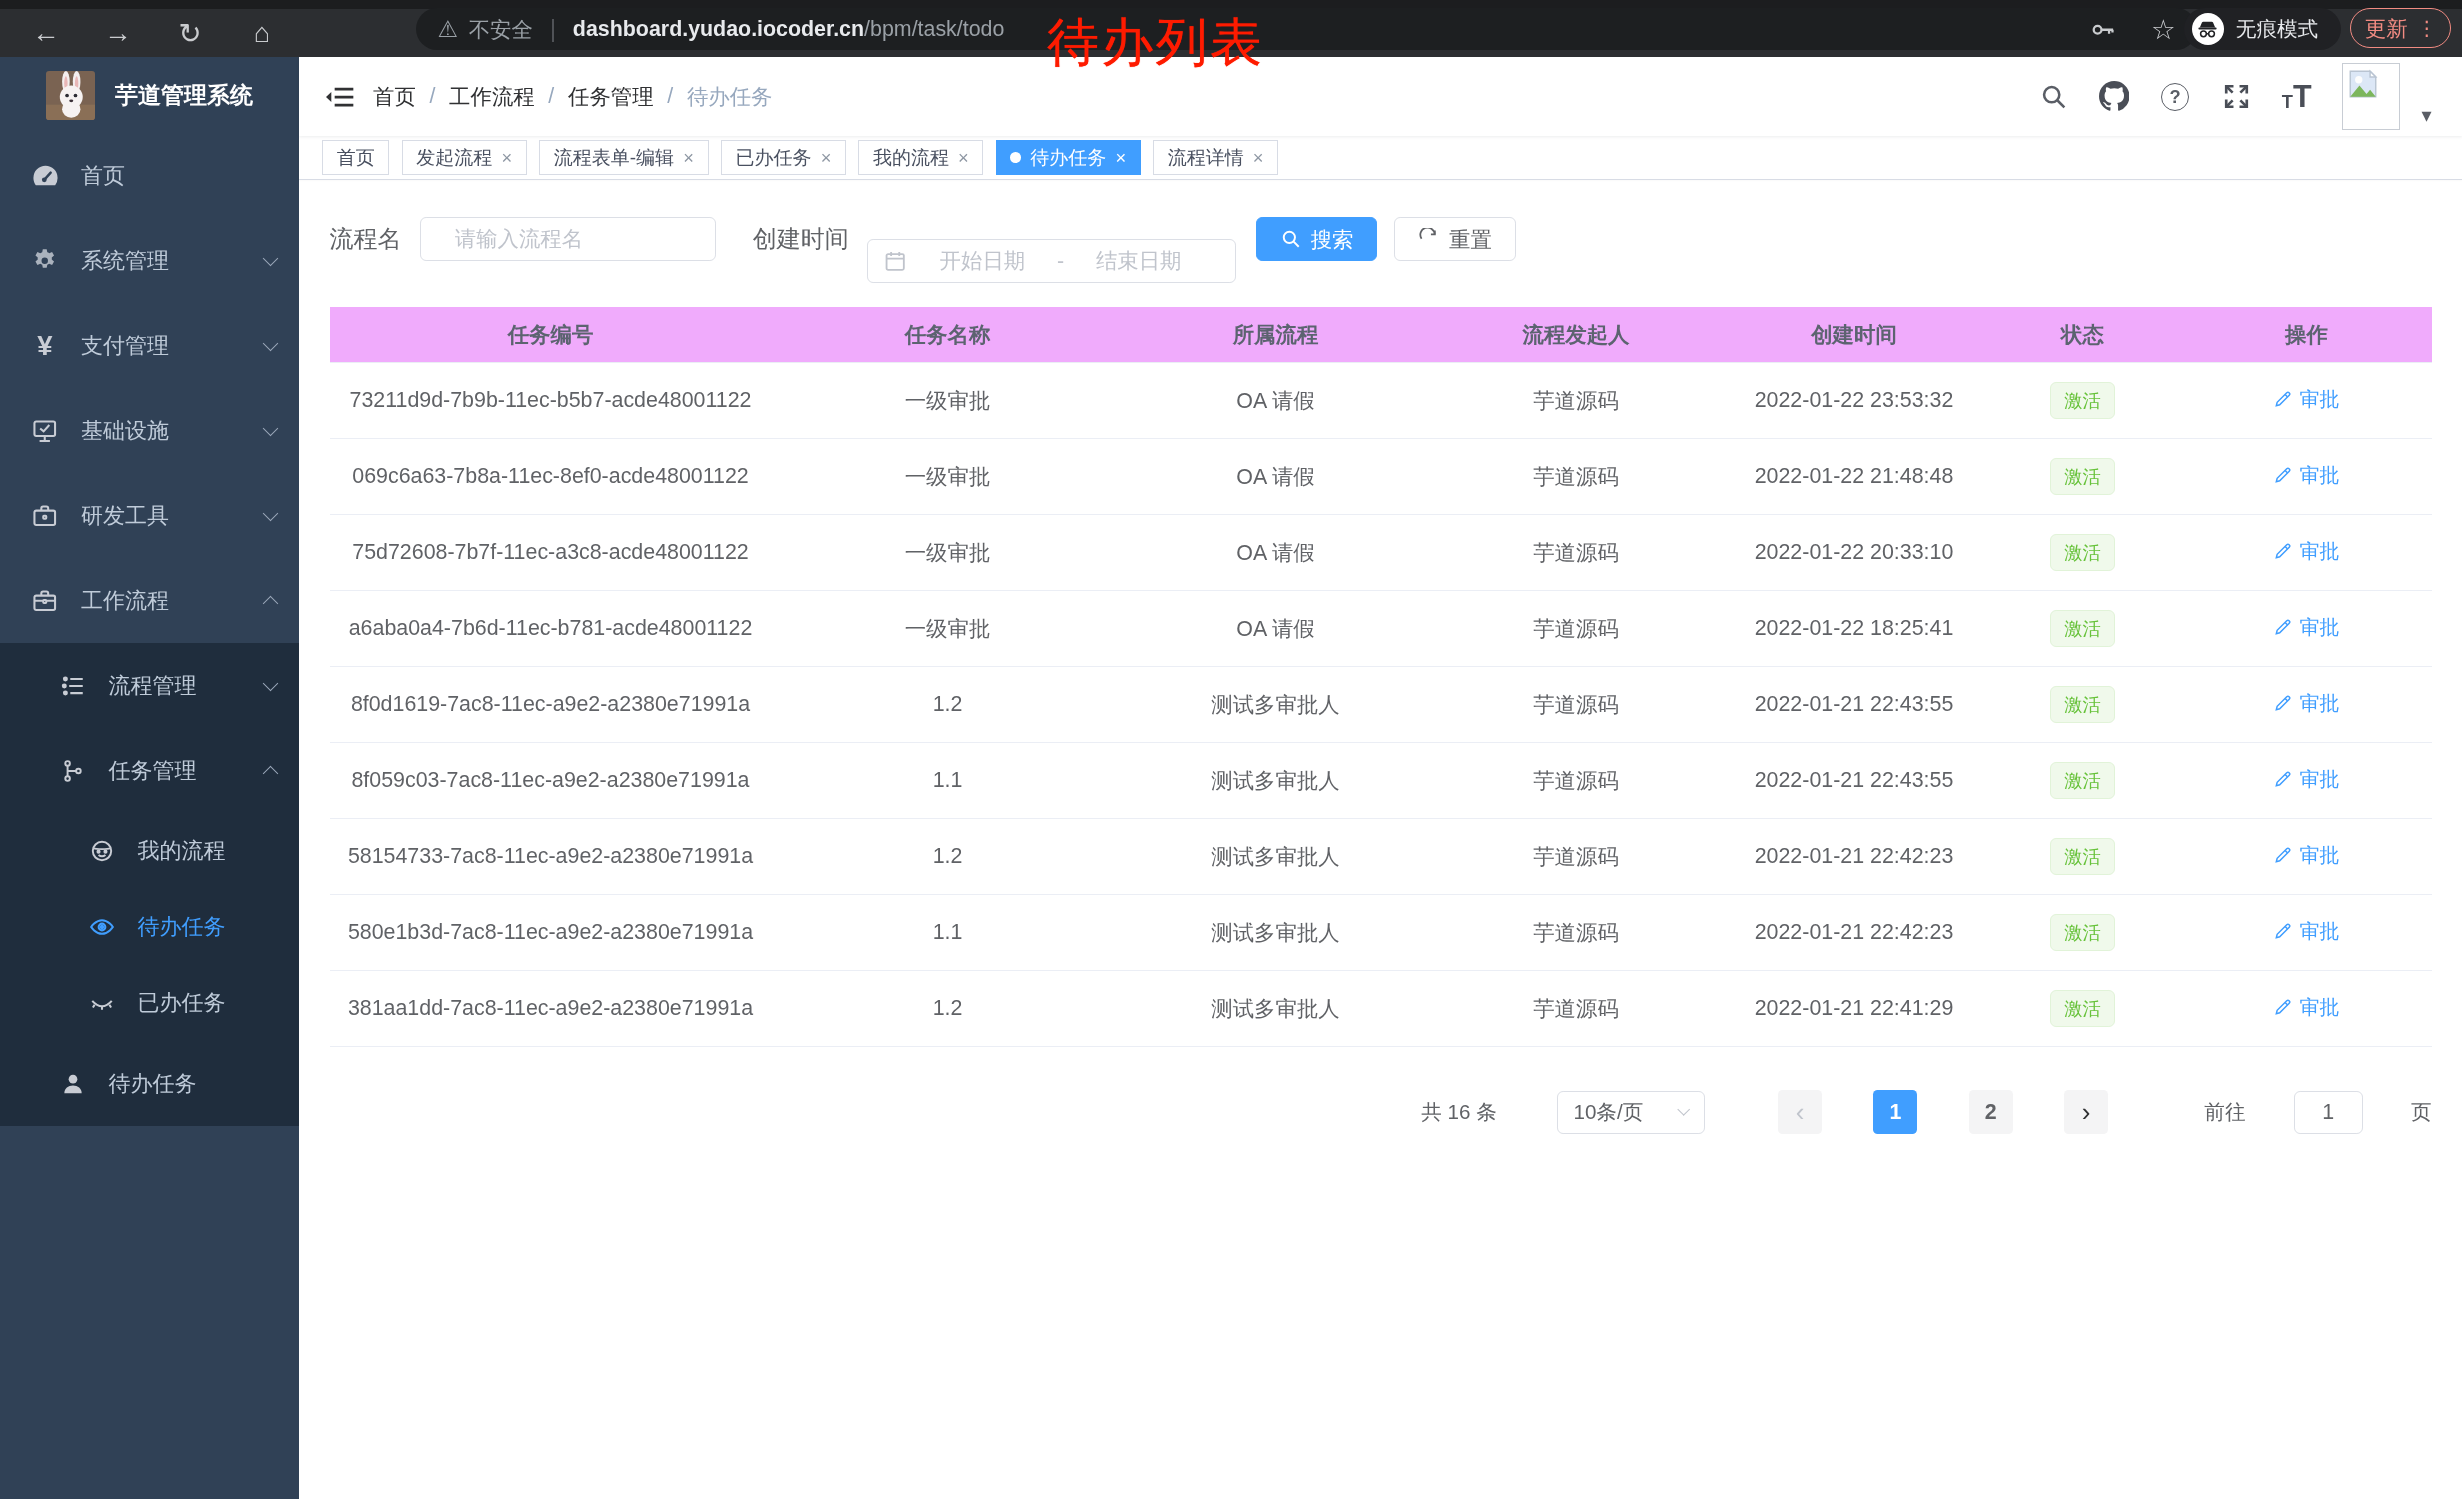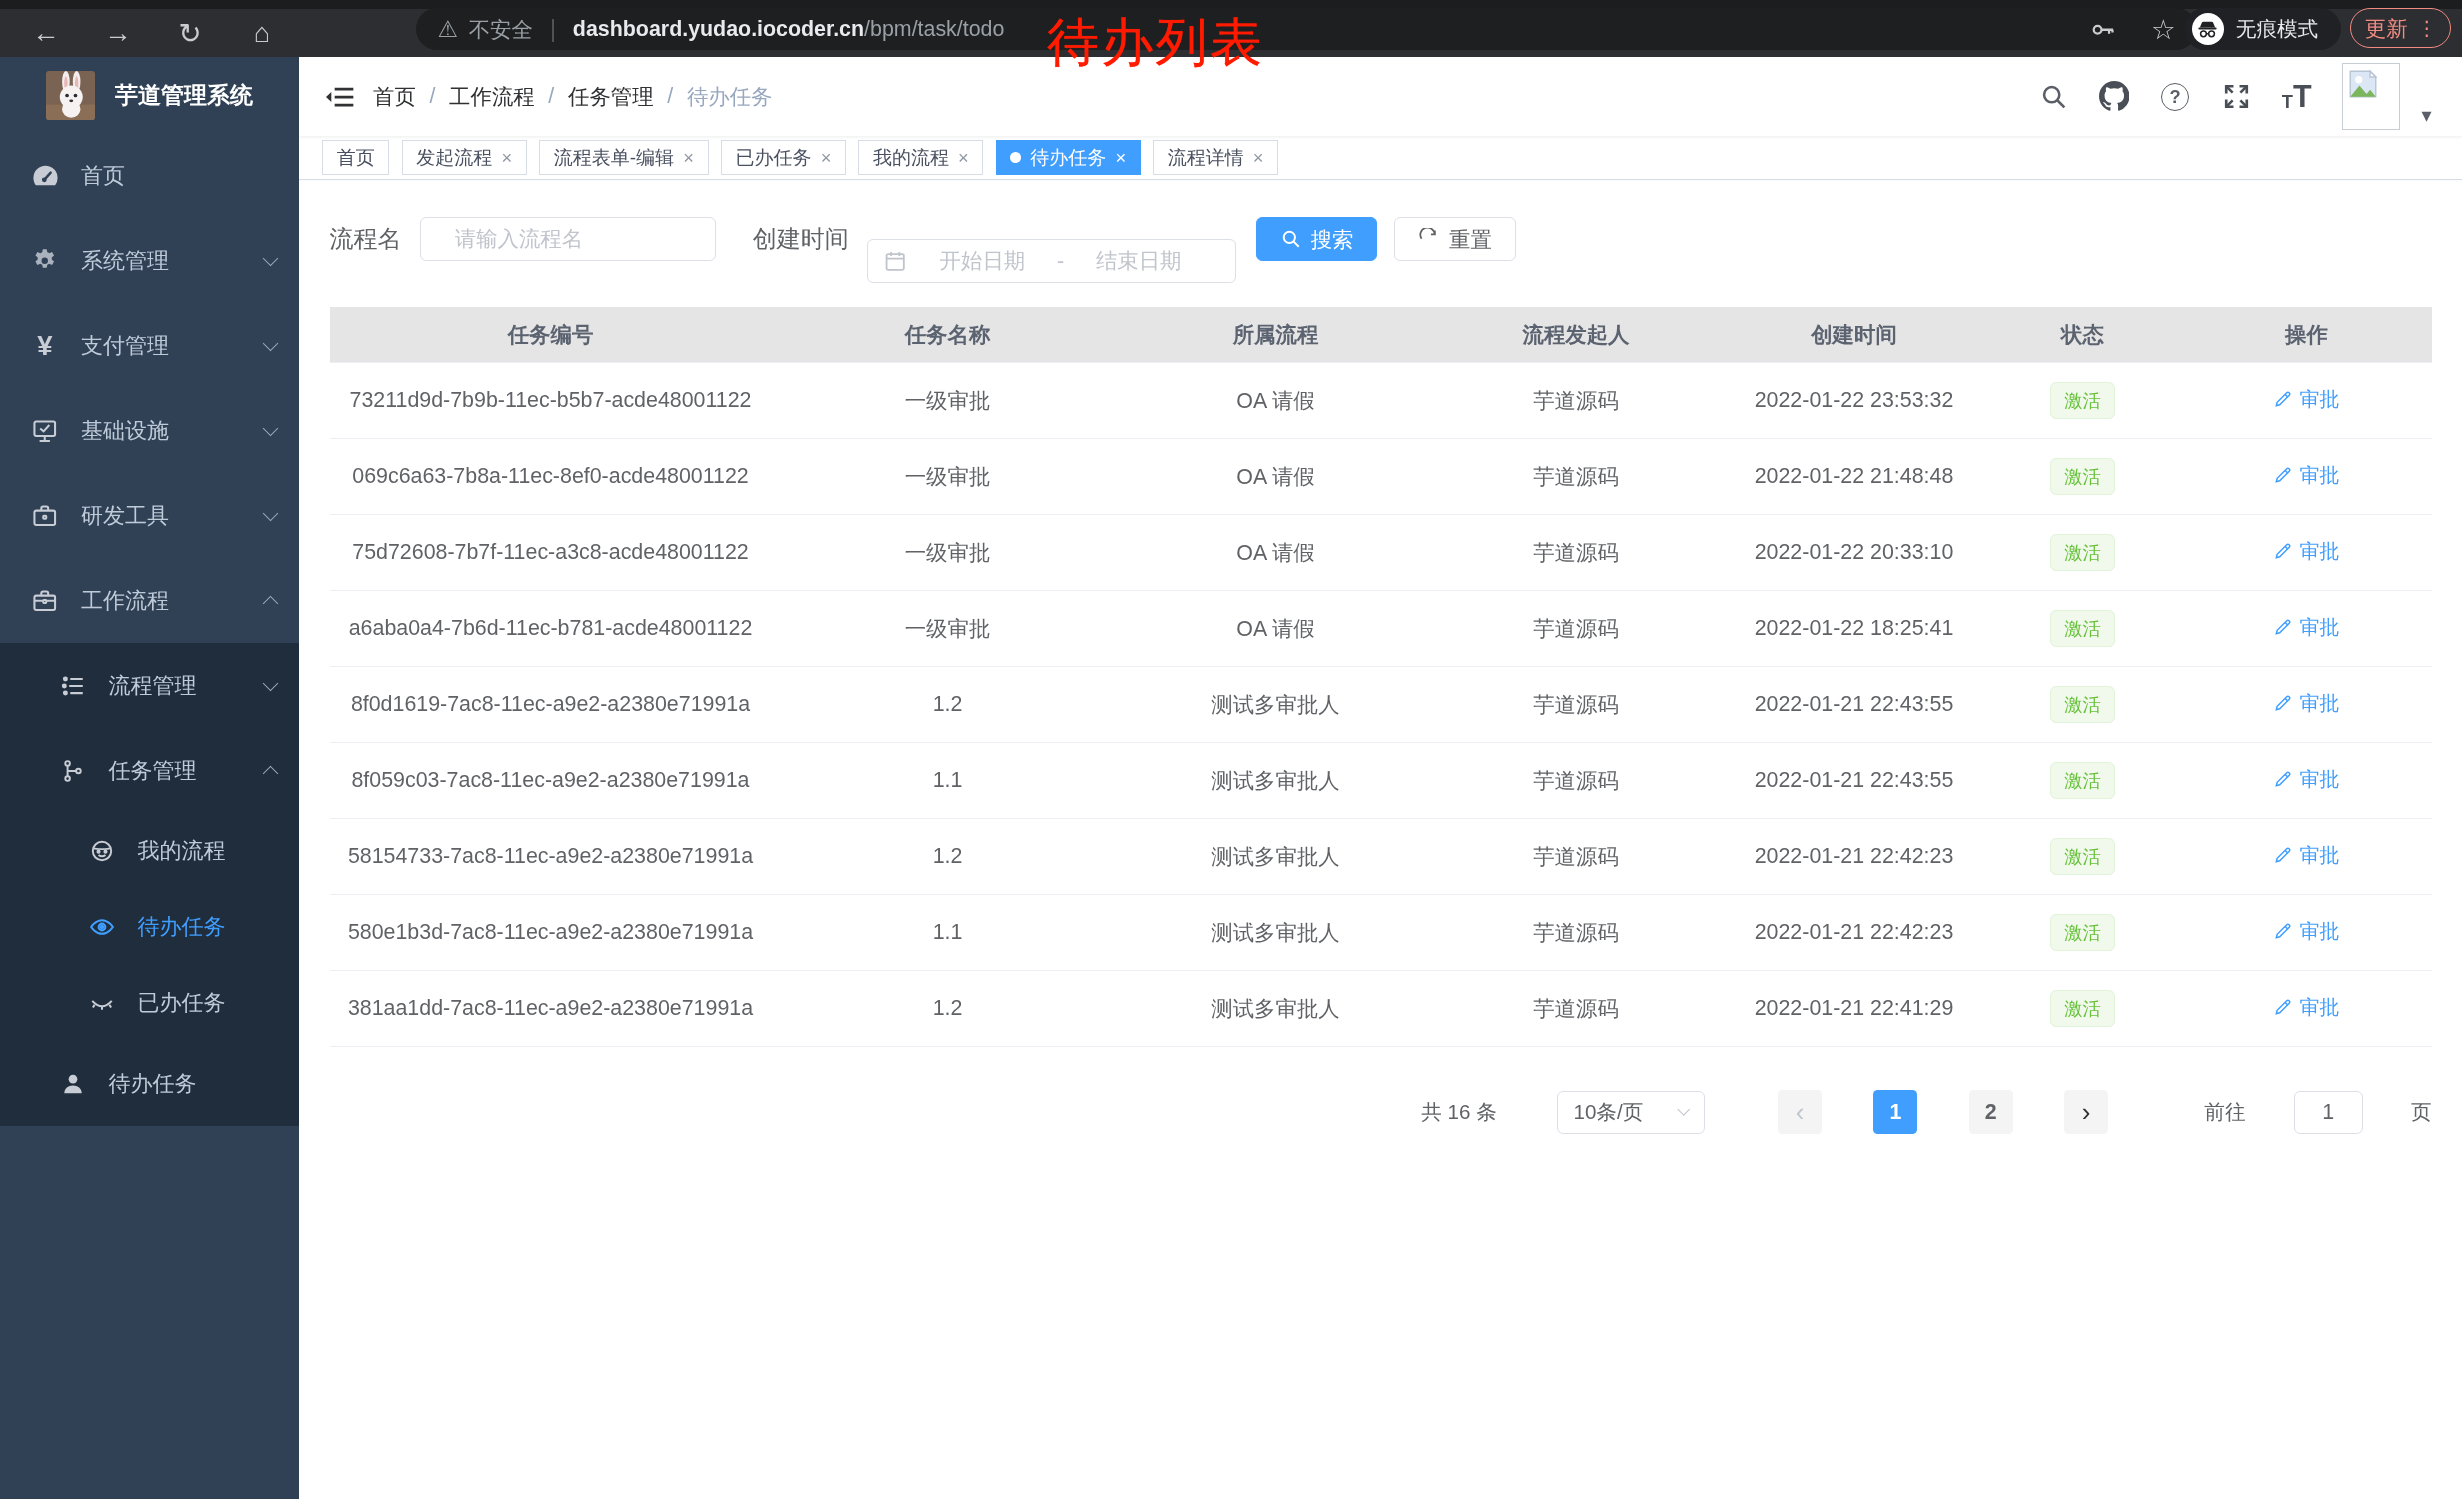--- a/index.html
+++ b/index.html
@@ -94,21 +94,21 @@
               display:flex;align-items:center;padding:0 15.3px;gap:7.6px;margin-top:44px;}
   .date-input input{border:none;outline:none;font-size:21.4px;color:#606266;width:130px;text-align:center;font-family:inherit;background:transparent;}
   .range-sep{color:#c0c4cc;font-size:21.4px;}
   .btn{height:44px;border-radius:6.1px;font-size:21.4px;display:flex;align-items:center;justify-content:center;
        gap:9.2px;cursor:pointer;box-sizing:border-box;padding:0 23px;}
   .btn.primary{background:#409eff;color:#fff;border:0.8px solid #409eff;margin-left:20px;}
   .btn.plain{background:#fff;color:#606266;border:0.8px solid #dcdfe6;margin-left:17px;}
 
   
   table.grid{width:2102px;border-collapse:collapse;margin-top:46px;table-layout:fixed;}
-  table.grid th{height:53px;background:#e5e5e5;color:#5c6370;font-size:21.4px;font-weight:bold;text-align:center;}
+  table.grid th{height:53px;background:#f0abfc;color:#5c6370;font-size:21.4px;font-weight:bold;text-align:center;}
   table.grid td{height:75px;border-bottom:0.8px solid #ebeef5;color:#606266;font-size:21.4px;text-align:center;padding:0;}
   table.grid tr th{border-bottom:0.8px solid #ebeef5;}
   .status-tag{display:inline-block;background:#f0f9eb;border:0.8px solid #e1f3d8;color:#67c23a;
               font-size:18.3px;border-radius:6.1px;padding:6.1px 13.7px;line-height:1.2;}
   .op-link{color:#409eff;font-size:20px;display:inline-flex;align-items:center;gap:6.1px;cursor:pointer;}
 
   
   .pagination{margin-top:43px;display:flex;align-items:center;justify-content:flex-end;font-size:20.6px;color:#606266;gap:36px;}
   .pg-total{margin-right:24.4px;}
   .pg-size{width:148px;height:43px;border:0.8px solid #dcdfe6;border-radius:6.1px;display:flex;align-items:center;

